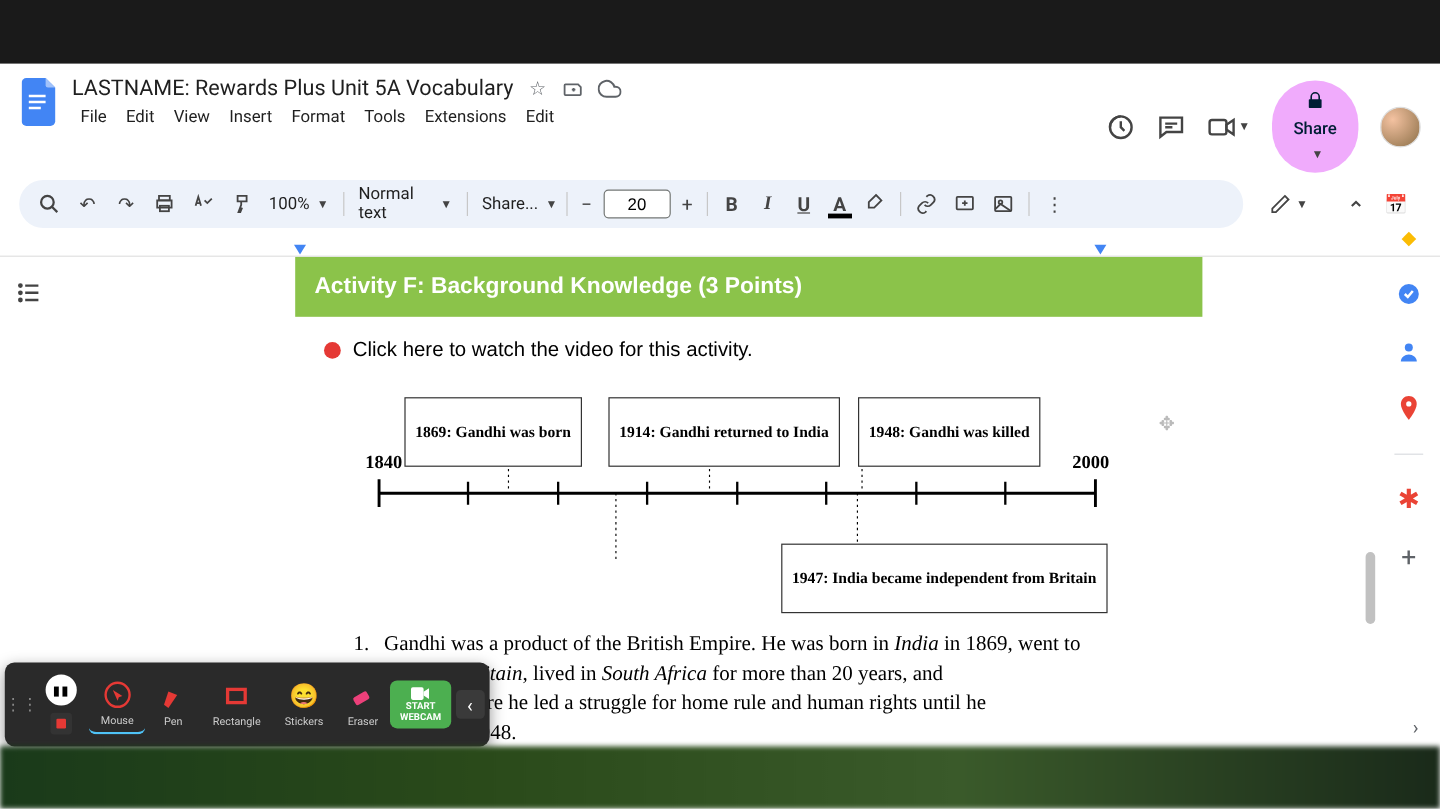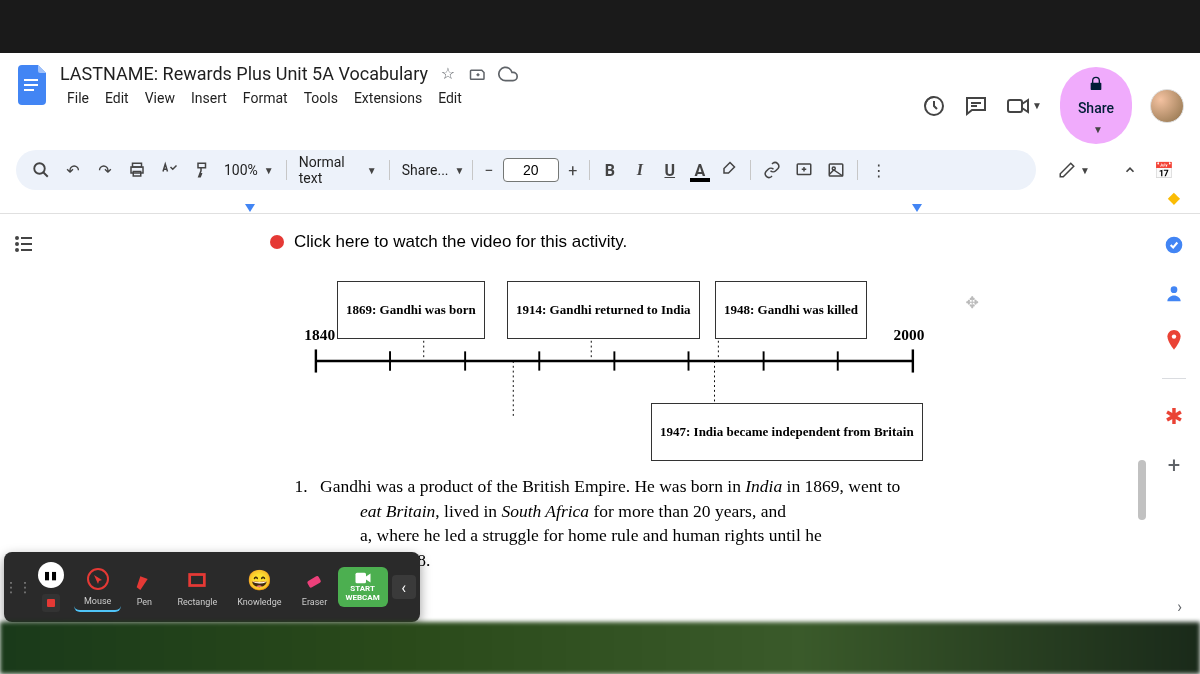--- a/index.html
+++ b/index.html
@@ -278,20 +278,21 @@
   <div class="outline-btn">
     <svg class="outline-icon" viewBox="0 0 24 24" fill="none" stroke="currentColor" stroke-width="2">
         <path d="M4 6h2M4 12h2M4 18h2M9 6h11M9 12h11M9 18h11"></path>
         <circle cx="5" cy="6" r="1" fill="currentColor"></circle>
         <circle cx="5" cy="12" r="1" fill="currentColor"></circle>
         <circle cx="5" cy="18" r="1" fill="currentColor"></circle>
       </svg>
   </div>
   <div class="doc-canvas">
     <div class="page">
+      <div class="activity-header">Activity F: Background Knowledge (3 Points)</div>
       <div class="video-link">
         <span class="red-dot"></span>
         <span>Click here to watch the video for this activity.</span>
       </div>
       <div class="timeline-box">
         <span class="move-handle">✥</span>
         <svg class="timeline-svg" viewBox="0 0 700 160">
 
           <line x1="30" y1="80" x2="650" y2="80" stroke="#000" stroke-width="2.5"></line>
           <line x1="30" y1="68" x2="30" y2="92" stroke="#000" stroke-width="2.5"></line>
@@ -395,21 +396,21 @@
   <div class="annot-item">
     <div class="annot-icon">
         <svg width="22" height="22" viewBox="0 0 24 24">
           <rect x="4" y="6" width="16" height="12" fill="none" stroke="#e53935" stroke-width="3"></rect>
         </svg>
       </div>
     <span class="annot-label">Rectangle</span>
   </div>
   <div class="annot-item">
     <div class="annot-icon" style="font-size:20px">😄</div>
-    <span class="annot-label">Knowledge</span>
+    <span class="annot-label">Stickers</span>
   </div>
   <div class="annot-item">
     <div class="annot-icon">
         <svg width="22" height="22" viewBox="0 0 24 24">
           <rect x="4" y="10" width="14" height="8" rx="2" fill="#ec407a" transform="rotate(-30 11 14)"></rect>
         </svg>
       </div>
     <span class="annot-label">Eraser</span>
   </div>
   <div class="webcam-btn">

